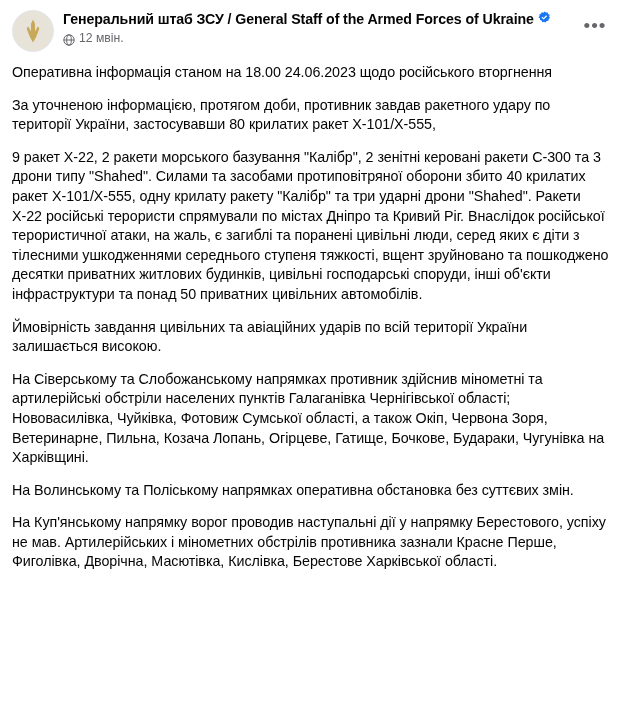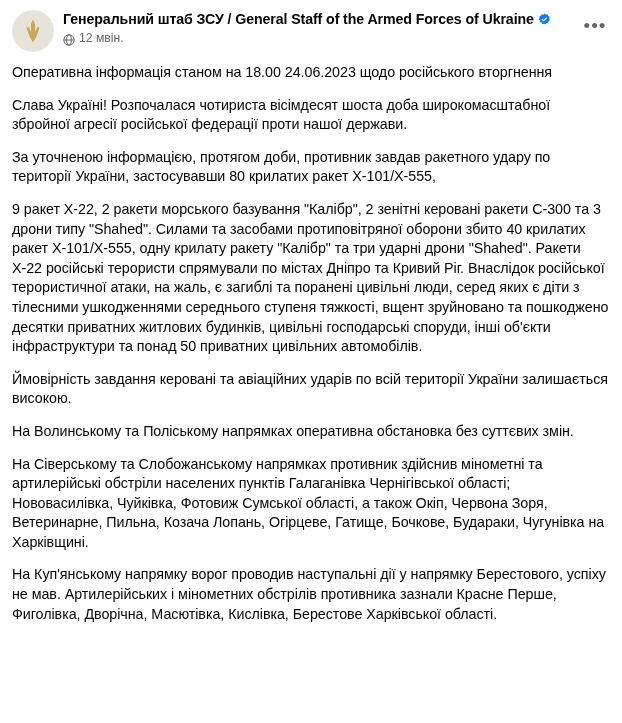--- a/index.html
+++ b/index.html
@@ -45,21 +45,21 @@
     background: #c8a85a;
     clip-path: polygon(50% 0%, 62% 18%, 62% 52%, 78% 30%, 88% 38%, 70% 74%, 50% 100%, 30% 74%, 12% 38%, 22% 30%, 38% 52%, 38% 18%);
   }
   .header-text {
     flex: 1 1 auto;
     min-width: 0;
     padding-top: 1px;
   }
   .name-line {
     display: flex;
-    align-items: center;
+    align-items: flex-start;
     flex-wrap: nowrap;
     line-height: 17px;
   }
   .page-name {
     font-size: 14.2px;
     font-weight: bold;
     color: #050505;
     white-space: nowrap;
     letter-spacing: -0.1px;
   }
@@ -142,23 +142,22 @@
           </svg>
         </span>
         <span class="timestamp">12 мвін.</span>
       </div>
     </div>
     <div class="more-btn">•••</div>
   </div>
 
   <div class="post-body">
     <p>Оперативна інформація станом на 18.00 24.06.2023 щодо російського вторгнення</p>
-    <p>Слава Україні! Розпочалася чотириста вісімдесят шоста доба широкомасштабної збройної агресії російської федерації проти нашої держави.</p>
     <p>За уточненою інформацією, протягом доби, противник завдав ракетного удару по території України, застосувавши 80 крилатих ракет Х-101/Х-555,</p>
     <p>9 ракет Х-22, 2 ракети морського базування "Калібр", 2 зенітні керовані ракети С-300 та 3 дрони типу "Shahed". Силами та засобами протиповітряної оборони збито 40 крилатих ракет Х-101/Х-555, одну крилату ракету "Калібр" та три ударні дрони "Shahed". Ракети Х-22 російські терористи спрямували по містах Дніпро та Кривий Ріг. Внаслідок російської терористичної атаки, на жаль, є загиблі та поранені цивільні люди, серед яких є діти з тілесними ушкодженнями середнього ступеня тяжкості, вщент зруйновано та пошкоджено десятки приватних житлових будинків, цивільні господарські споруди, інші об'єкти інфраструктури та понад 50 приватних цивільних автомобілів.</p>
-    <p>Ймовірність завдання керовані та авіаційних ударів по всій території України залишається високою.</p>
+    <p>Ймовірність завдання цивільних та авіаційних ударів по всій території України залишається високою.</p>
+    <p>На Сіверському та Слобожанському напрямках противник здійснив мінометні та артилерійські обстріли населених пунктів Галаганівка Чернігівської області; Нововасилівка, Чуйківка, Фотовиж Сумської області, а також Окіп, Червона Зоря, Ветеринарне, Пильна, Козача Лопань, Огірцеве, Гатище, Бочкове, Будараки, Чугунівка на Харківщині.</p>
     <p>На Волинському та Поліському напрямках оперативна обстановка без суттєвих змін.</p>
-    <p>На Сіверському та Слобожанському напрямках противник здійснив мінометні та артилерійські обстріли населених пунктів Галаганівка Чернігівської області; Нововасилівка, Чуйківка, Фотовиж Сумської області, а також Окіп, Червона Зоря, Ветеринарне, Пильна, Козача Лопань, Огірцеве, Гатище, Бочкове, Будараки, Чугунівка на Харківщині.</p>
     <p>На Куп'янському напрямку ворог проводив наступальні дії у напрямку Берестового, успіху не мав. Артилерійських і мінометних обстрілів противника зазнали Красне Перше, Фиголівка, Дворічна, Масютівка, Кислівка, Берестове  Харківської області.</p>
 
   </div>
 
 </div>
 
 </body></html>

